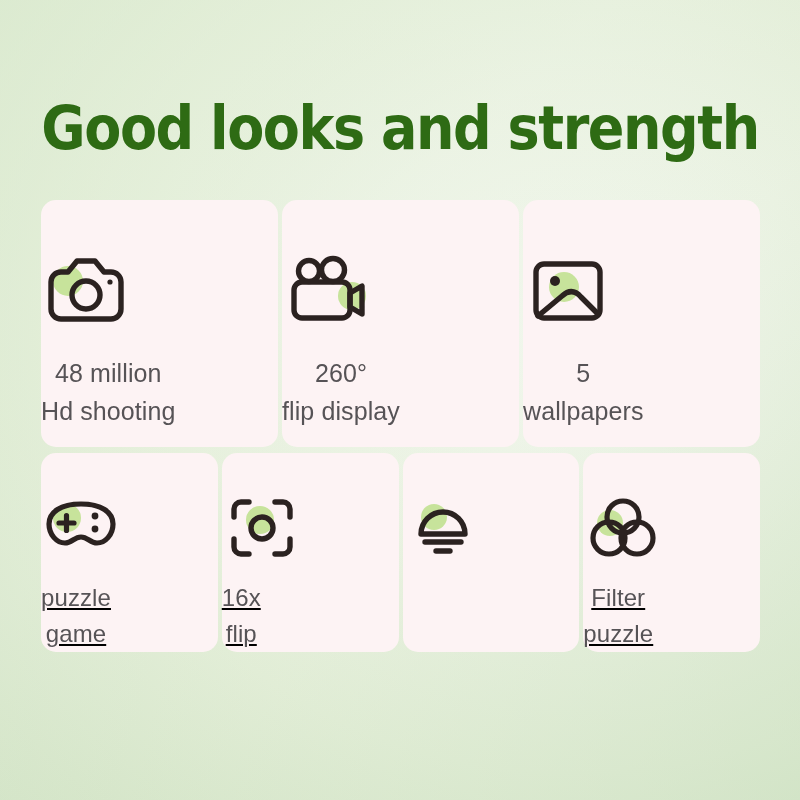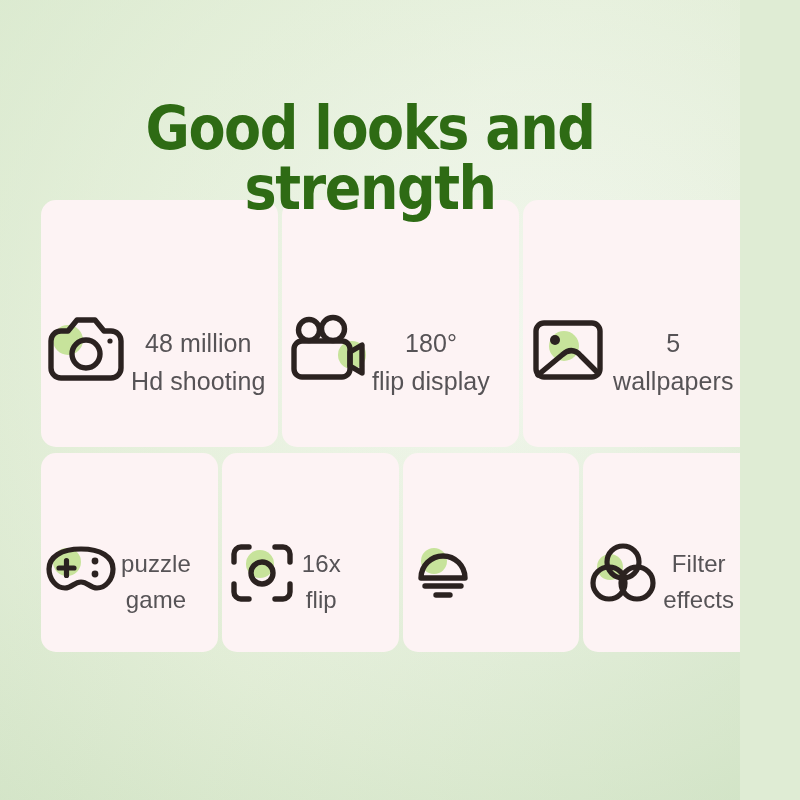--- a/index.html
+++ b/index.html
@@ -12,21 +12,21 @@
 
   body {
     font-family: "Liberation Sans", sans-serif;
     background: #dfecd4;
     position: relative;
   }
 
   #poster {
     position: absolute;
     inset: 0;
-    width: 740px;
+    width: 800px;
     height: 800px;
     background:
       radial-gradient(120% 105% at 72% 42%,
         #f2f7ee 0%,
         #eaf2e2 26%,
         #e0ecd4 52%,
         #d3e4c6 74%,
         #c6dcb9 100%);
     overflow: hidden;
   }
@@ -73,28 +73,28 @@
     gap: 4px;
   }
   .row.row-top { height: 247px; }
   .row.row-bottom { height: 199px; margin-top: 6px; }
 
   .card {
     flex: 1 1 0;
     background: #fdf3f4;
     border-radius: 15px;
     display: flex;
-    flex-direction: row;
-    align-items: center;
+    flex-direction: column;
+    align-items: flex-start;
     justify-content: flex-start;
     position: relative;
   }
 
   .row-top .card { padding-top: 52px; }
-  .row-bottom .card { padding-top: 41px; }
+  .row-bottom .card { padding-top: 41px; text-decoration: underline; }
 
   .icon-box {
     position: relative;
     width: 90px;
     height: 78px;
     display: flex;
     align-items: center;
     justify-content: center;
   }
   .row-bottom .icon-box { width: 80px; height: 70px; }
@@ -153,21 +153,21 @@
           <span class="blob" style="width:28px;height:28px;right:6px;top:30px;"></span>
           <span class="icon-art">
             <svg width="84" height="68" viewBox="0 0 84 68" fill="none" stroke="#2b2220" stroke-width="5.4" stroke-linecap="round" stroke-linejoin="round">
               <circle cx="24" cy="14" r="10.5"></circle>
               <circle cx="48" cy="13" r="11.5"></circle>
               <rect x="9" y="25" width="56" height="36" rx="8"></rect>
               <path d="M65 36 l12 -7 v28 l-12 -7 z"></path>
             </svg>
           </span>
         </div>
-        <div class="label">180°
+        <div class="label">260°
 flip display</div>
       </div>
 
       <div class="card">
         <div class="icon-box">
           <span class="blob" style="width:30px;height:30px;left:26px;top:20px;"></span>
           <span class="icon-art">
             <svg width="74" height="66" viewBox="0 0 74 66" fill="none" stroke="#2b2220" stroke-width="5.4" stroke-linecap="round" stroke-linejoin="round">
               <rect x="5" y="6" width="64" height="54" rx="8"></rect>
               <circle cx="24" cy="23" r="5" fill="#2b2220" stroke="none"></circle>
@@ -234,18 +234,18 @@
           <span class="blob" style="width:26px;height:26px;left:14px;top:16px;"></span>
           <span class="icon-art">
             <svg width="70" height="62" viewBox="0 0 70 62" fill="none" stroke="#2b2220" stroke-width="5.2" stroke-linecap="round" stroke-linejoin="round">
               <circle cx="35" cy="20" r="16"></circle>
               <circle cx="21" cy="41" r="16"></circle>
               <circle cx="49" cy="41" r="16"></circle>
             </svg>
           </span>
         </div>
         <div class="label">Filter
-effects</div>
+puzzle</div>
       </div>
 
     </div>
   </div>
 </div>
 
 </body></html>

